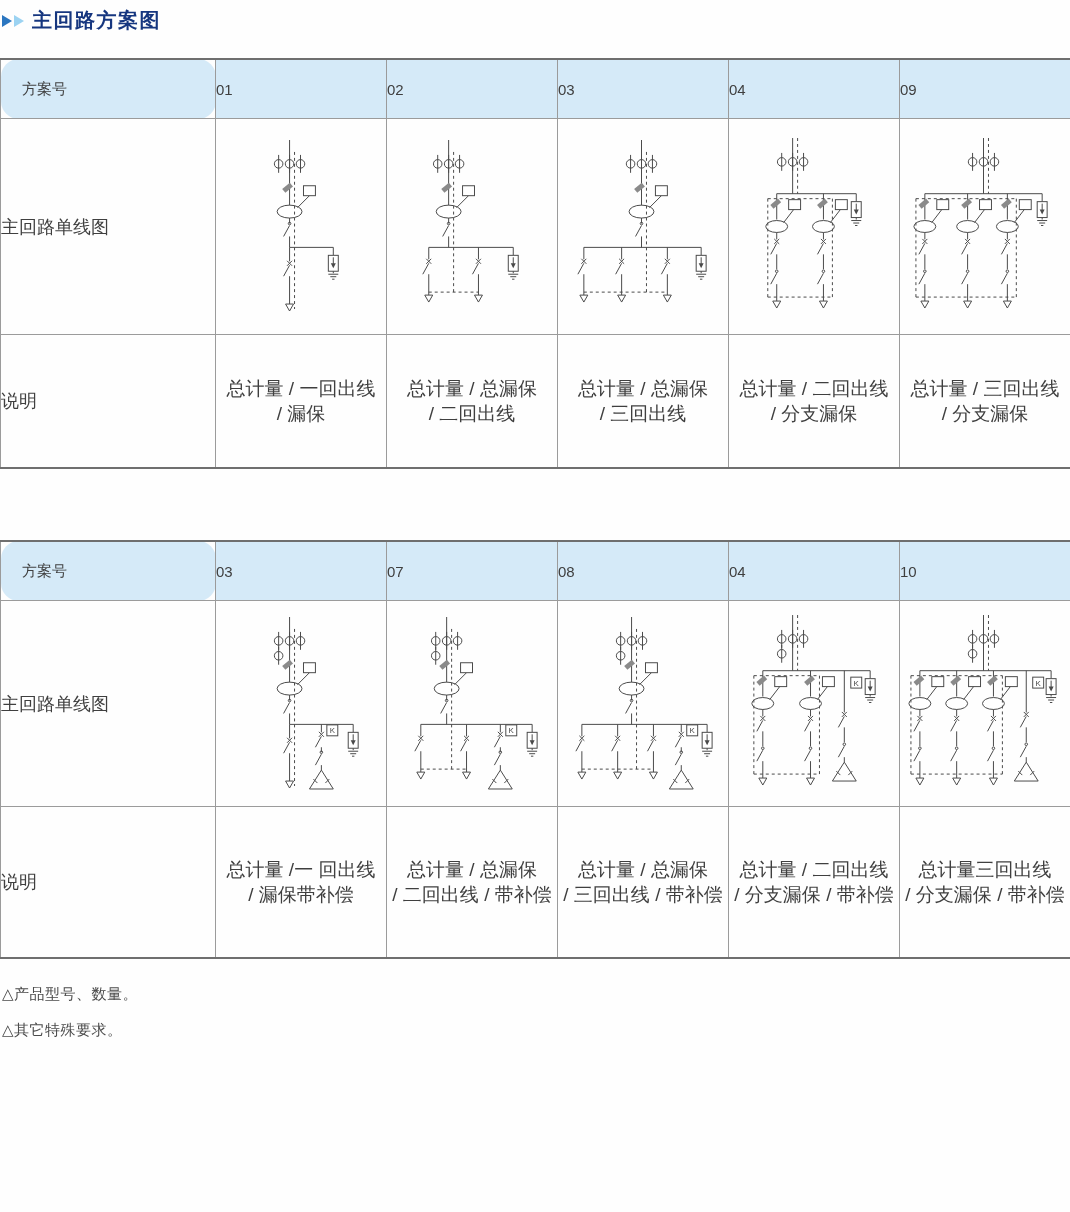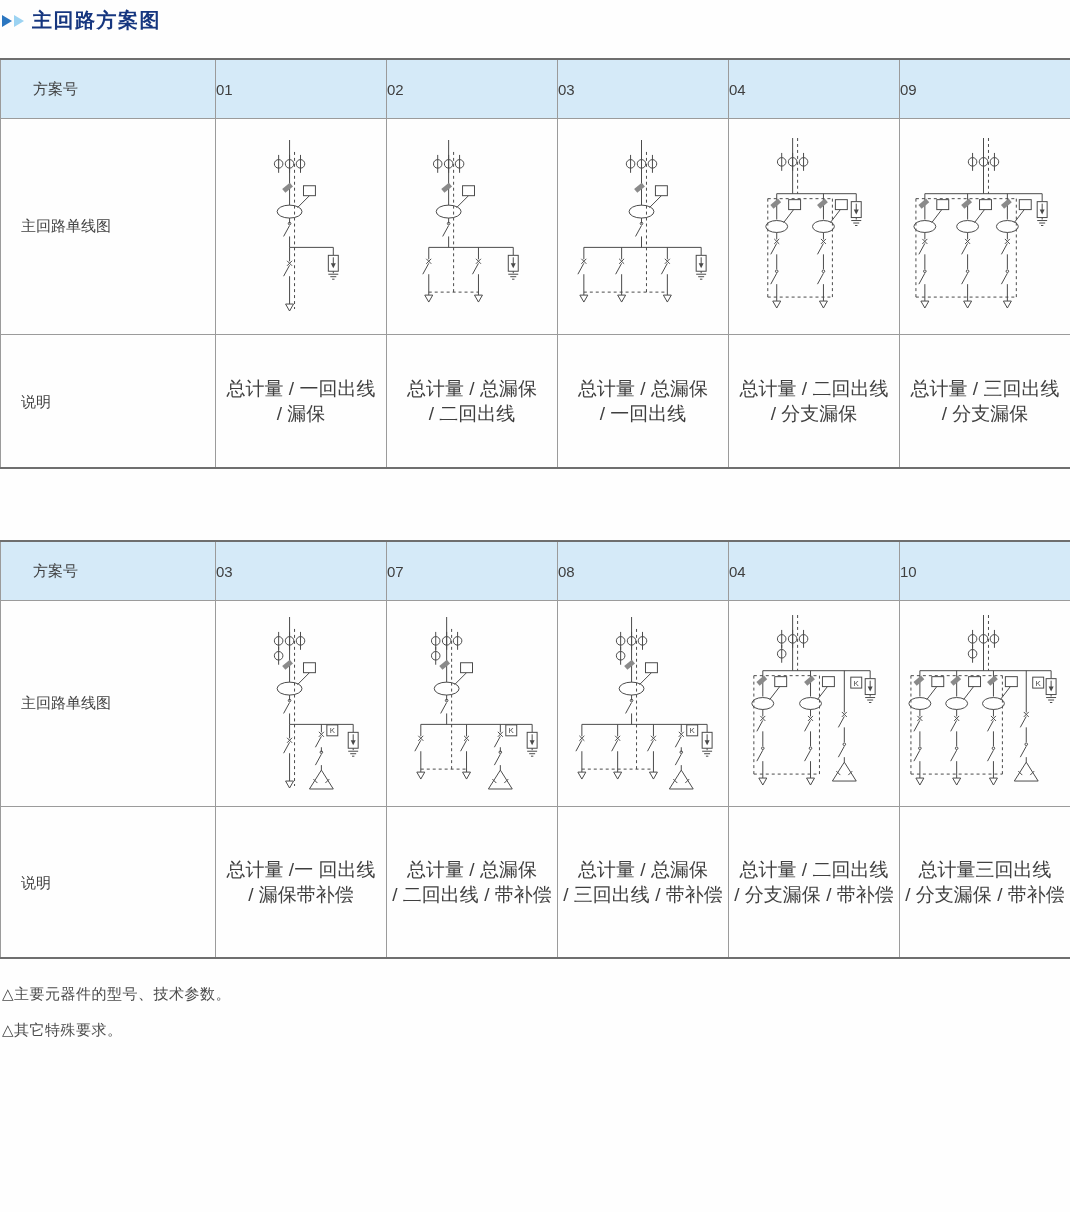--- a/index.html
+++ b/index.html
@@ -15,26 +15,26 @@
   .order-title .tri-dark{border-width:9px 0 9px 14px;margin-left:-5px;}
   .order-title .tri-light{border-width:9px 0 9px 14px;margin-left:3px;}
   .order-title .t{font-size:31px;font-weight:600;color:#17377e;letter-spacing:4px;margin-left:10px;}
   
   table.scheme{border-collapse:collapse;table-layout:fixed;width:1070px;
         border-top:2px solid #6f6f6f;border-bottom:2px solid #6f6f6f;}
   table.scheme td{border:1px solid #9b9b9b;padding:0;vertical-align:middle;}
   .t1{margin-top:24px;}
   .t2{margin-top:71px;}
   tr.hdr td{background:#d5eaf8;height:58px;font-size:15px;text-align:left;color:#3f3f3f;}
-  tr.hdr td.lbl{text-align:left;padding-left:32px;}
+  tr.hdr td.lbl{text-align:left;padding-left:21px;border-radius:18px;}
   tr.diag td{height:215px;}
   .t2 tr.diag td{height:205px;}
   tr.desc td{height:132px;text-align:center;font-size:19px;line-height:25px;color:#3f3f3f;}
   .t2 tr.desc td{height:150px;}
-  tr.diag td.lbl, tr.desc td.lbl{text-align:left;padding-left:20px;font-size:15px;}
+  tr.diag td.lbl, tr.desc td.lbl{text-align:left;font-size:18px;}
   .dsvg{display:block;width:100%;height:100%;}
   
   .order-list{list-style:none;margin:26px 0 0 2px;padding:0;}
   .order-list li{font-size:15px;color:#4a4a4a;margin-bottom:17px;letter-spacing:0.5px;}
 </style>
 </head>
 <body>
 
 <div class="page">
 
@@ -312,21 +312,21 @@
           <td>
             <div>总计量 / 一回出线</div>
             <div>/ 漏保</div>
           </td>
           <td>
             <div>总计量 / 总漏保</div>
             <div>/ 二回出线</div>
           </td>
           <td>
             <div>总计量 / 总漏保</div>
-            <div>/ 一回出线</div>
+            <div>/ 三回出线</div>
           </td>
           <td>
             <div>总计量 / 二回出线</div>
             <div>/ 分支漏保</div>
           </td>
           <td>
             <div>总计量 / 三回出线</div>
             <div>/ 分支漏保</div>
           </td>
         </tr>
@@ -697,17 +697,17 @@
           <td>
             <div>总计量三回出线</div>
             <div>/ 分支漏保 / 带补偿</div>
           </td>
         </tr>
       </tbody>
     </table>
 
 
   <ul class="order-list" id="orderList">
-      <li>△主要元器件的型号、技术参数。</li>
+      <li>△产品型号、数量。</li>
       <li>△其它特殊要求。</li>
     </ul>
 
 </div>
 
 </body></html>

